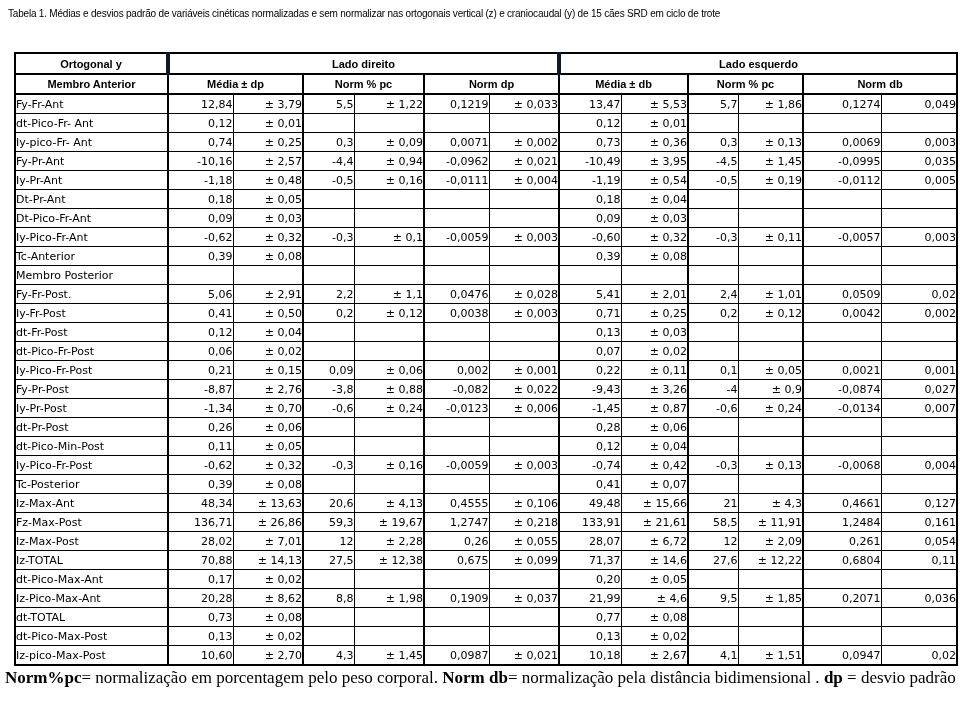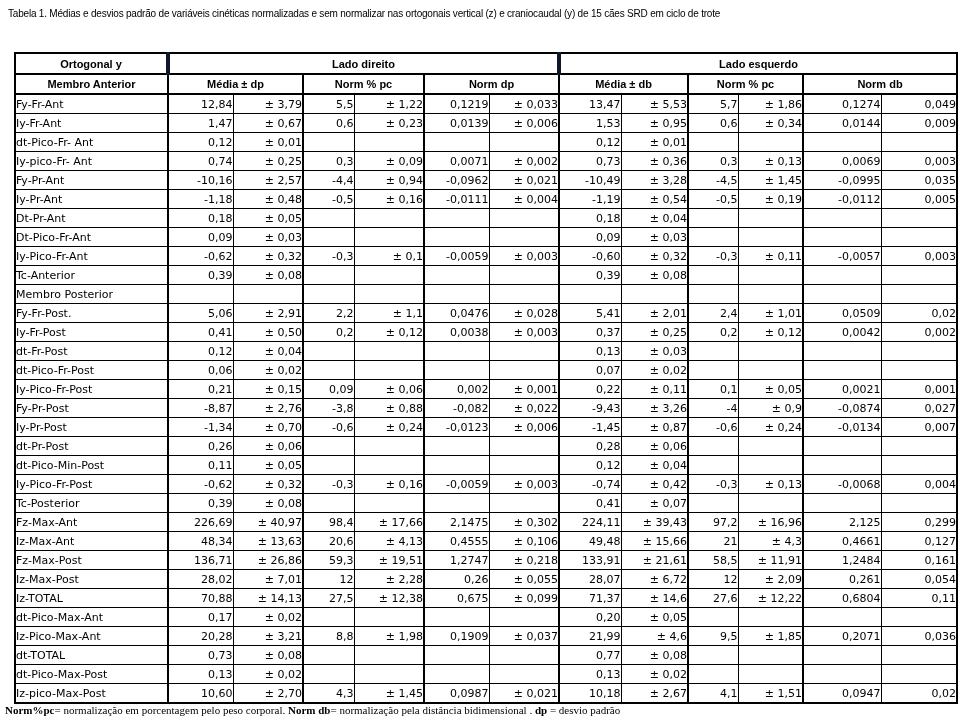--- a/index.html
+++ b/index.html
@@ -37,23 +37,23 @@
     font-weight:bold;font-size:11px;text-align:center;
     background:#ffffff;
     margin-left:8px;
   }
   table.kin td{
     font-size:11px;line-height:17px;
   }
   td.lbl{text-align:left;padding-left:7px;margin-left:7px;}
   td.num{text-align:right;padding-right:12px;}
   .footnote{
-    position:absolute;top:704px;left:5px;width:960px;
+    position:absolute;top:668px;left:5px;width:960px;
     font-family:"Liberation Serif","DejaVu Serif",serif;
-    font-size:11px;white-space:nowrap;
+    font-size:17px;white-space:nowrap;
   }
   .footnote b{font-family:"Liberation Serif","DejaVu Serif",serif;}
 </style>
 </head>
 <body>
 
 <div class="title">Tabela 1. Médias e desvios padrão de variáveis cinéticas normalizadas e sem normalizar nas ortogonais vertical (z) e craniocaudal (y) de 15 cães SRD em ciclo de trote</div>
 
 <table class="kin">
   <colgroup>
@@ -97,35 +97,20 @@
         <td class="num">0,1219</td>
         <td class="num">± 0,033</td>
         <td class="num">13,47</td>
         <td class="num">± 5,53</td>
         <td class="num">5,7</td>
         <td class="num">± 1,86</td>
         <td class="num">0,1274</td>
         <td class="num">0,049</td>
       </tr>
       <tr>
-        <td class="lbl">Iy-Fr-Ant</td>
-        <td class="num">1,47</td>
-        <td class="num">± 0,67</td>
-        <td class="num">0,6</td>
-        <td class="num">± 0,23</td>
-        <td class="num">0,0139</td>
-        <td class="num">± 0,006</td>
-        <td class="num">1,53</td>
-        <td class="num">± 0,95</td>
-        <td class="num">0,6</td>
-        <td class="num">± 0,34</td>
-        <td class="num">0,0144</td>
-        <td class="num">0,009</td>
-      </tr>
-      <tr>
         <td class="lbl">dt-Pico-Fr- Ant</td>
         <td class="num">0,12</td>
         <td class="num">± 0,01</td>
         <td class="num"></td>
         <td class="num"></td>
         <td class="num"></td>
         <td class="num"></td>
         <td class="num">0,12</td>
         <td class="num">± 0,01</td>
         <td class="num"></td>
@@ -150,21 +135,21 @@
       </tr>
       <tr>
         <td class="lbl">Fy-Pr-Ant</td>
         <td class="num">-10,16</td>
         <td class="num">± 2,57</td>
         <td class="num">-4,4</td>
         <td class="num">± 0,94</td>
         <td class="num">-0,0962</td>
         <td class="num">± 0,021</td>
         <td class="num">-10,49</td>
-        <td class="num">± 3,28</td>
+        <td class="num">± 3,95</td>
         <td class="num">-4,5</td>
         <td class="num">± 1,45</td>
         <td class="num">-0,0995</td>
         <td class="num">0,035</td>
       </tr>
       <tr>
         <td class="lbl">Iy-Pr-Ant</td>
         <td class="num">-1,18</td>
         <td class="num">± 0,48</td>
         <td class="num">-0,5</td>
@@ -269,21 +254,21 @@
         <td class="num">0,02</td>
       </tr>
       <tr>
         <td class="lbl">Iy-Fr-Post</td>
         <td class="num">0,41</td>
         <td class="num">± 0,50</td>
         <td class="num">0,2</td>
         <td class="num">± 0,12</td>
         <td class="num">0,0038</td>
         <td class="num">± 0,003</td>
-        <td class="num">0,37</td>
+        <td class="num">0,71</td>
         <td class="num">± 0,25</td>
         <td class="num">0,2</td>
         <td class="num">± 0,12</td>
         <td class="num">0,0042</td>
         <td class="num">0,002</td>
       </tr>
       <tr>
         <td class="lbl">dt-Fr-Post</td>
         <td class="num">0,12</td>
         <td class="num">± 0,04</td>
@@ -412,55 +397,40 @@
         <td class="num"></td>
         <td class="num"></td>
         <td class="num">0,41</td>
         <td class="num">± 0,07</td>
         <td class="num"></td>
         <td class="num"></td>
         <td class="num"></td>
         <td class="num"></td>
       </tr>
       <tr>
-        <td class="lbl">Fz-Max-Ant</td>
-        <td class="num">226,69</td>
-        <td class="num">± 40,97</td>
-        <td class="num">98,4</td>
-        <td class="num">± 17,66</td>
-        <td class="num">2,1475</td>
-        <td class="num">± 0,302</td>
-        <td class="num">224,11</td>
-        <td class="num">± 39,43</td>
-        <td class="num">97,2</td>
-        <td class="num">± 16,96</td>
-        <td class="num">2,125</td>
-        <td class="num">0,299</td>
-      </tr>
-      <tr>
         <td class="lbl">Iz-Max-Ant</td>
         <td class="num">48,34</td>
         <td class="num">± 13,63</td>
         <td class="num">20,6</td>
         <td class="num">± 4,13</td>
         <td class="num">0,4555</td>
         <td class="num">± 0,106</td>
         <td class="num">49,48</td>
         <td class="num">± 15,66</td>
         <td class="num">21</td>
         <td class="num">± 4,3</td>
         <td class="num">0,4661</td>
         <td class="num">0,127</td>
       </tr>
       <tr>
         <td class="lbl">Fz-Max-Post</td>
         <td class="num">136,71</td>
         <td class="num">± 26,86</td>
         <td class="num">59,3</td>
-        <td class="num">± 19,51</td>
+        <td class="num">± 19,67</td>
         <td class="num">1,2747</td>
         <td class="num">± 0,218</td>
         <td class="num">133,91</td>
         <td class="num">± 21,61</td>
         <td class="num">58,5</td>
         <td class="num">± 11,91</td>
         <td class="num">1,2484</td>
         <td class="num">0,161</td>
       </tr>
       <tr>
@@ -504,21 +474,21 @@
         <td class="num">0,20</td>
         <td class="num">± 0,05</td>
         <td class="num"></td>
         <td class="num"></td>
         <td class="num"></td>
         <td class="num"></td>
       </tr>
       <tr>
         <td class="lbl">Iz-Pico-Max-Ant</td>
         <td class="num">20,28</td>
-        <td class="num">± 3,21</td>
+        <td class="num">± 8,62</td>
         <td class="num">8,8</td>
         <td class="num">± 1,98</td>
         <td class="num">0,1909</td>
         <td class="num">± 0,037</td>
         <td class="num">21,99</td>
         <td class="num">± 4,6</td>
         <td class="num">9,5</td>
         <td class="num">± 1,85</td>
         <td class="num">0,2071</td>
         <td class="num">0,036</td>

